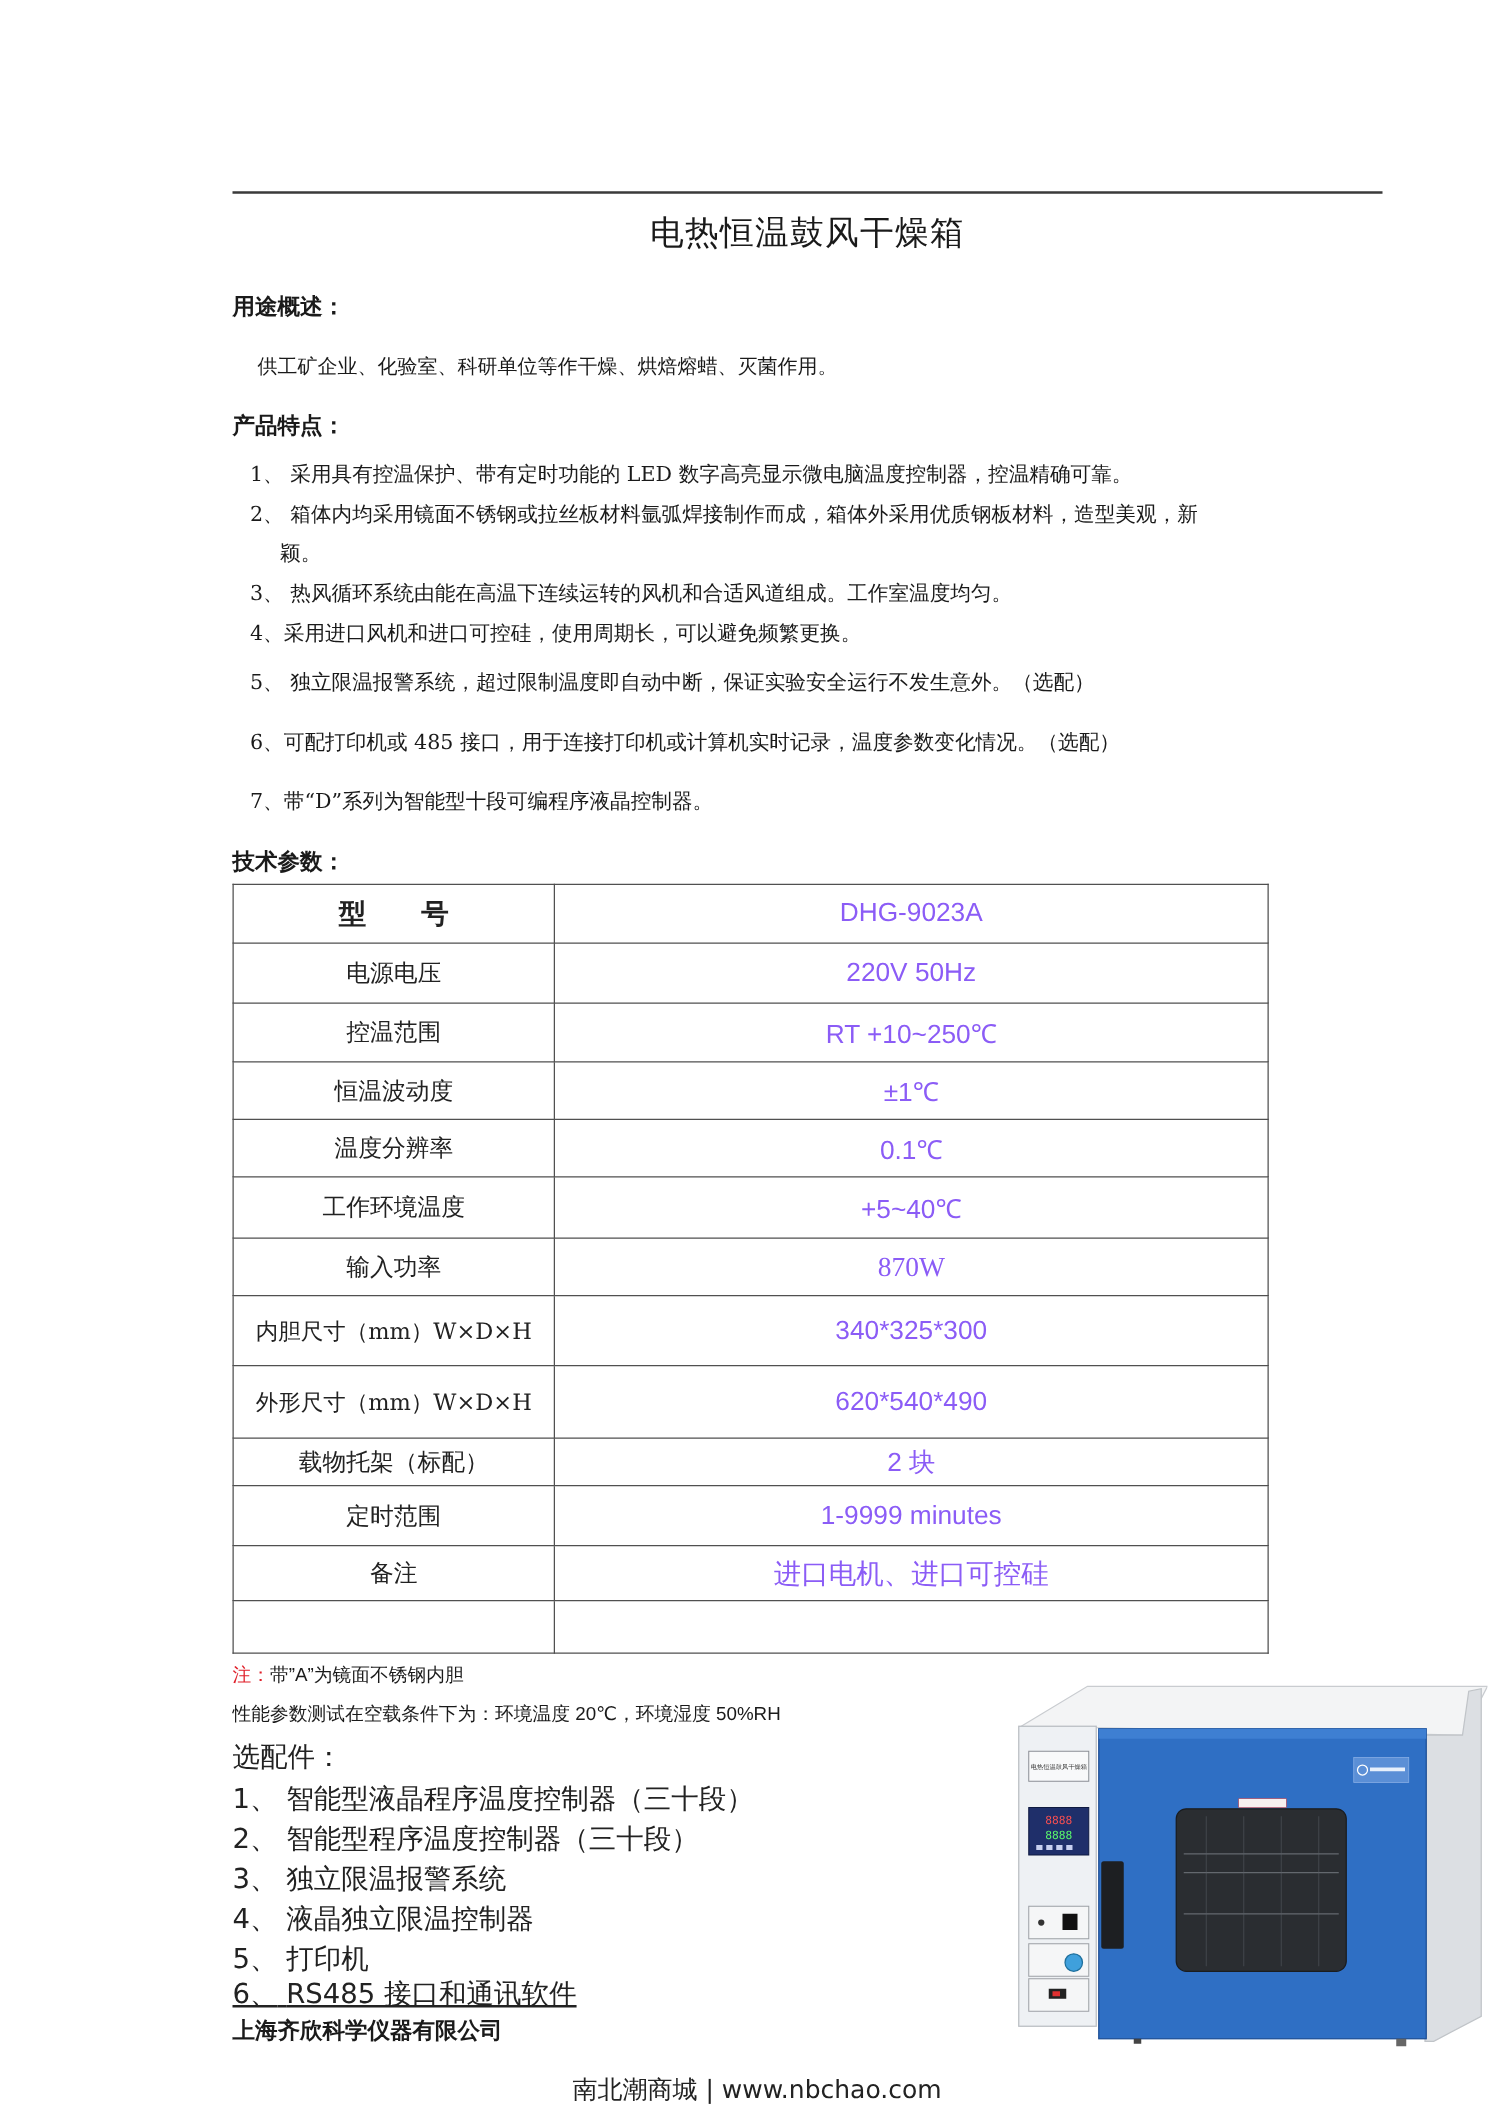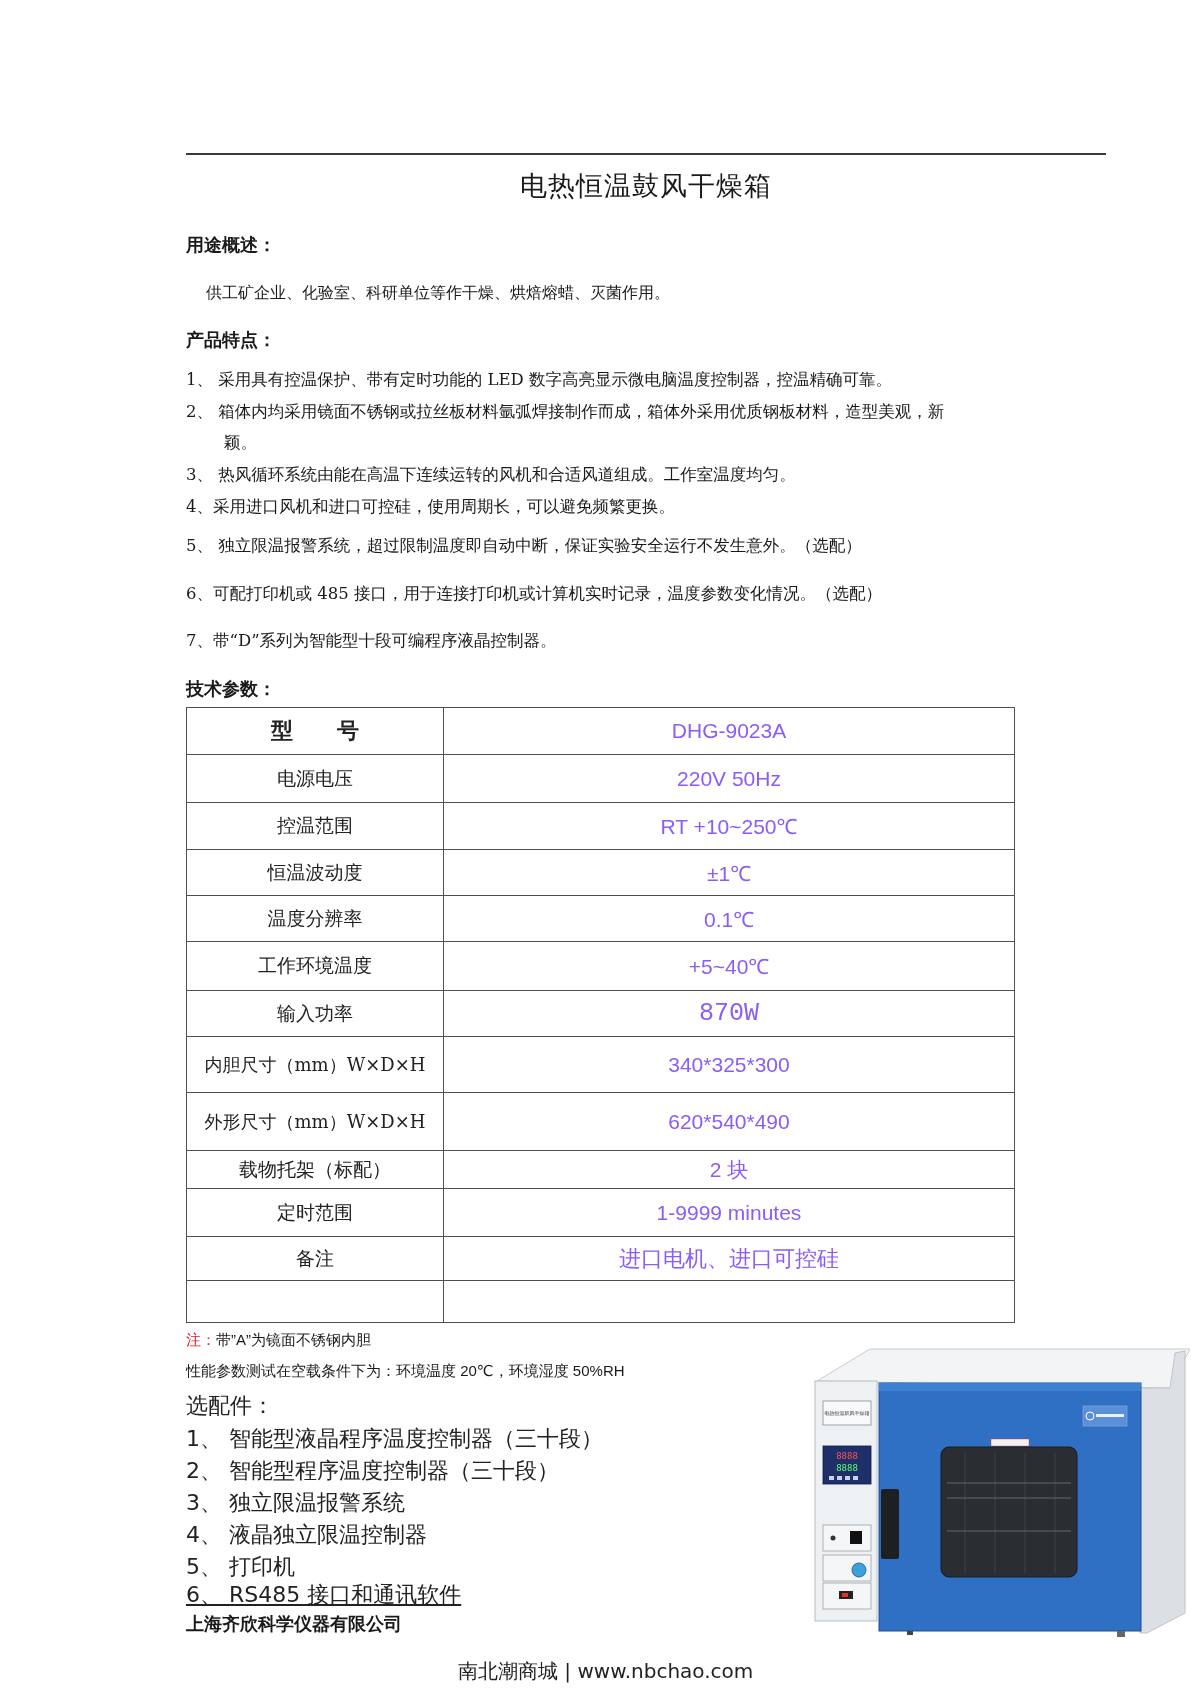--- a/index.html
+++ b/index.html
@@ -4,21 +4,21 @@
 <style>
   html, body { margin: 0; padding: 0; background: #ffffff; }
   body { width: 1200px; height: 1697px; position: relative; overflow: hidden;
          font-family: "DejaVu Serif", "Liberation Serif", serif; color: #1a1a1a; }
   .abs { position: absolute; }
   .rule { left: 186px; top: 153px; width: 920px; height: 2px; background: #3a3a3a; }
   .title { left: 186px; width: 920px; top: 168px; text-align: center; font-size: 27px;
            font-family: "DejaVu Sans", sans-serif; letter-spacing: 1px; }
   .h2 { font-family: "DejaVu Sans", sans-serif; font-weight: bold; font-size: 18px; left: 186px; }
   .body { font-size: 16px; left: 186px; white-space: nowrap; }
-  .feat { font-size: 16.5px; left: 186px; white-space: nowrap; line-height: 20px; }
+  .feat { font-size: 16.5px; left: 200px; white-space: nowrap; line-height: 20px; }
   .feat .num { display: inline-block; }
   .indent { left: 224px; }
   table.spec { position: absolute; left: 186px; top: 707px; width: 829px; border-collapse: collapse; }
   table.spec td { border: 1.6px solid #505050; text-align: center; padding: 0; font-size: 19px; }
   table.spec td.k { width: 256px; font-family: "DejaVu Serif", "Liberation Serif", serif; color: #222; }
   table.spec td.v { font-family: "Liberation Sans", sans-serif; font-size: 21px; color: #8b5cf6; }
   table.spec td.k.bold { font-weight: bold; font-size: 22px; letter-spacing: 0px; }
   .note-red { color: #e0202a; }
   .sans { font-family: "Liberation Sans", "DejaVu Sans", sans-serif; }
   .opt { font-size: 22px; left: 186px; white-space: nowrap; font-family: "DejaVu Sans", sans-serif; color: #222; }
@@ -84,21 +84,21 @@
   <tr style="height:46px;">
     <td class="k">温度分辨率</td>
     <td class="v">0.1℃</td>
   </tr>
   <tr style="height:49px;">
     <td class="k">工作环境温度</td>
     <td class="v">+5~40℃</td>
   </tr>
   <tr style="height:46px;">
     <td class="k">输入功率</td>
-    <td class="v" style="font-family:Liberation Mono, monospace; font-size:25px;">870W</td>
+    <td class="v" style="font-family:Liberation Serif, serif; font-size:22px;">870W</td>
   </tr>
   <tr style="height:56px;">
     <td class="k" style="font-size:18px;">内胆尺寸（mm）W×D×H</td>
     <td class="v">340*325*300</td>
   </tr>
   <tr style="height:58px;margin-top:10px;">
     <td class="k" style="font-size:18px;">外形尺寸（mm）W×D×H</td>
     <td class="v">620*540*490</td>
   </tr>
   <tr style="height:38px;">

